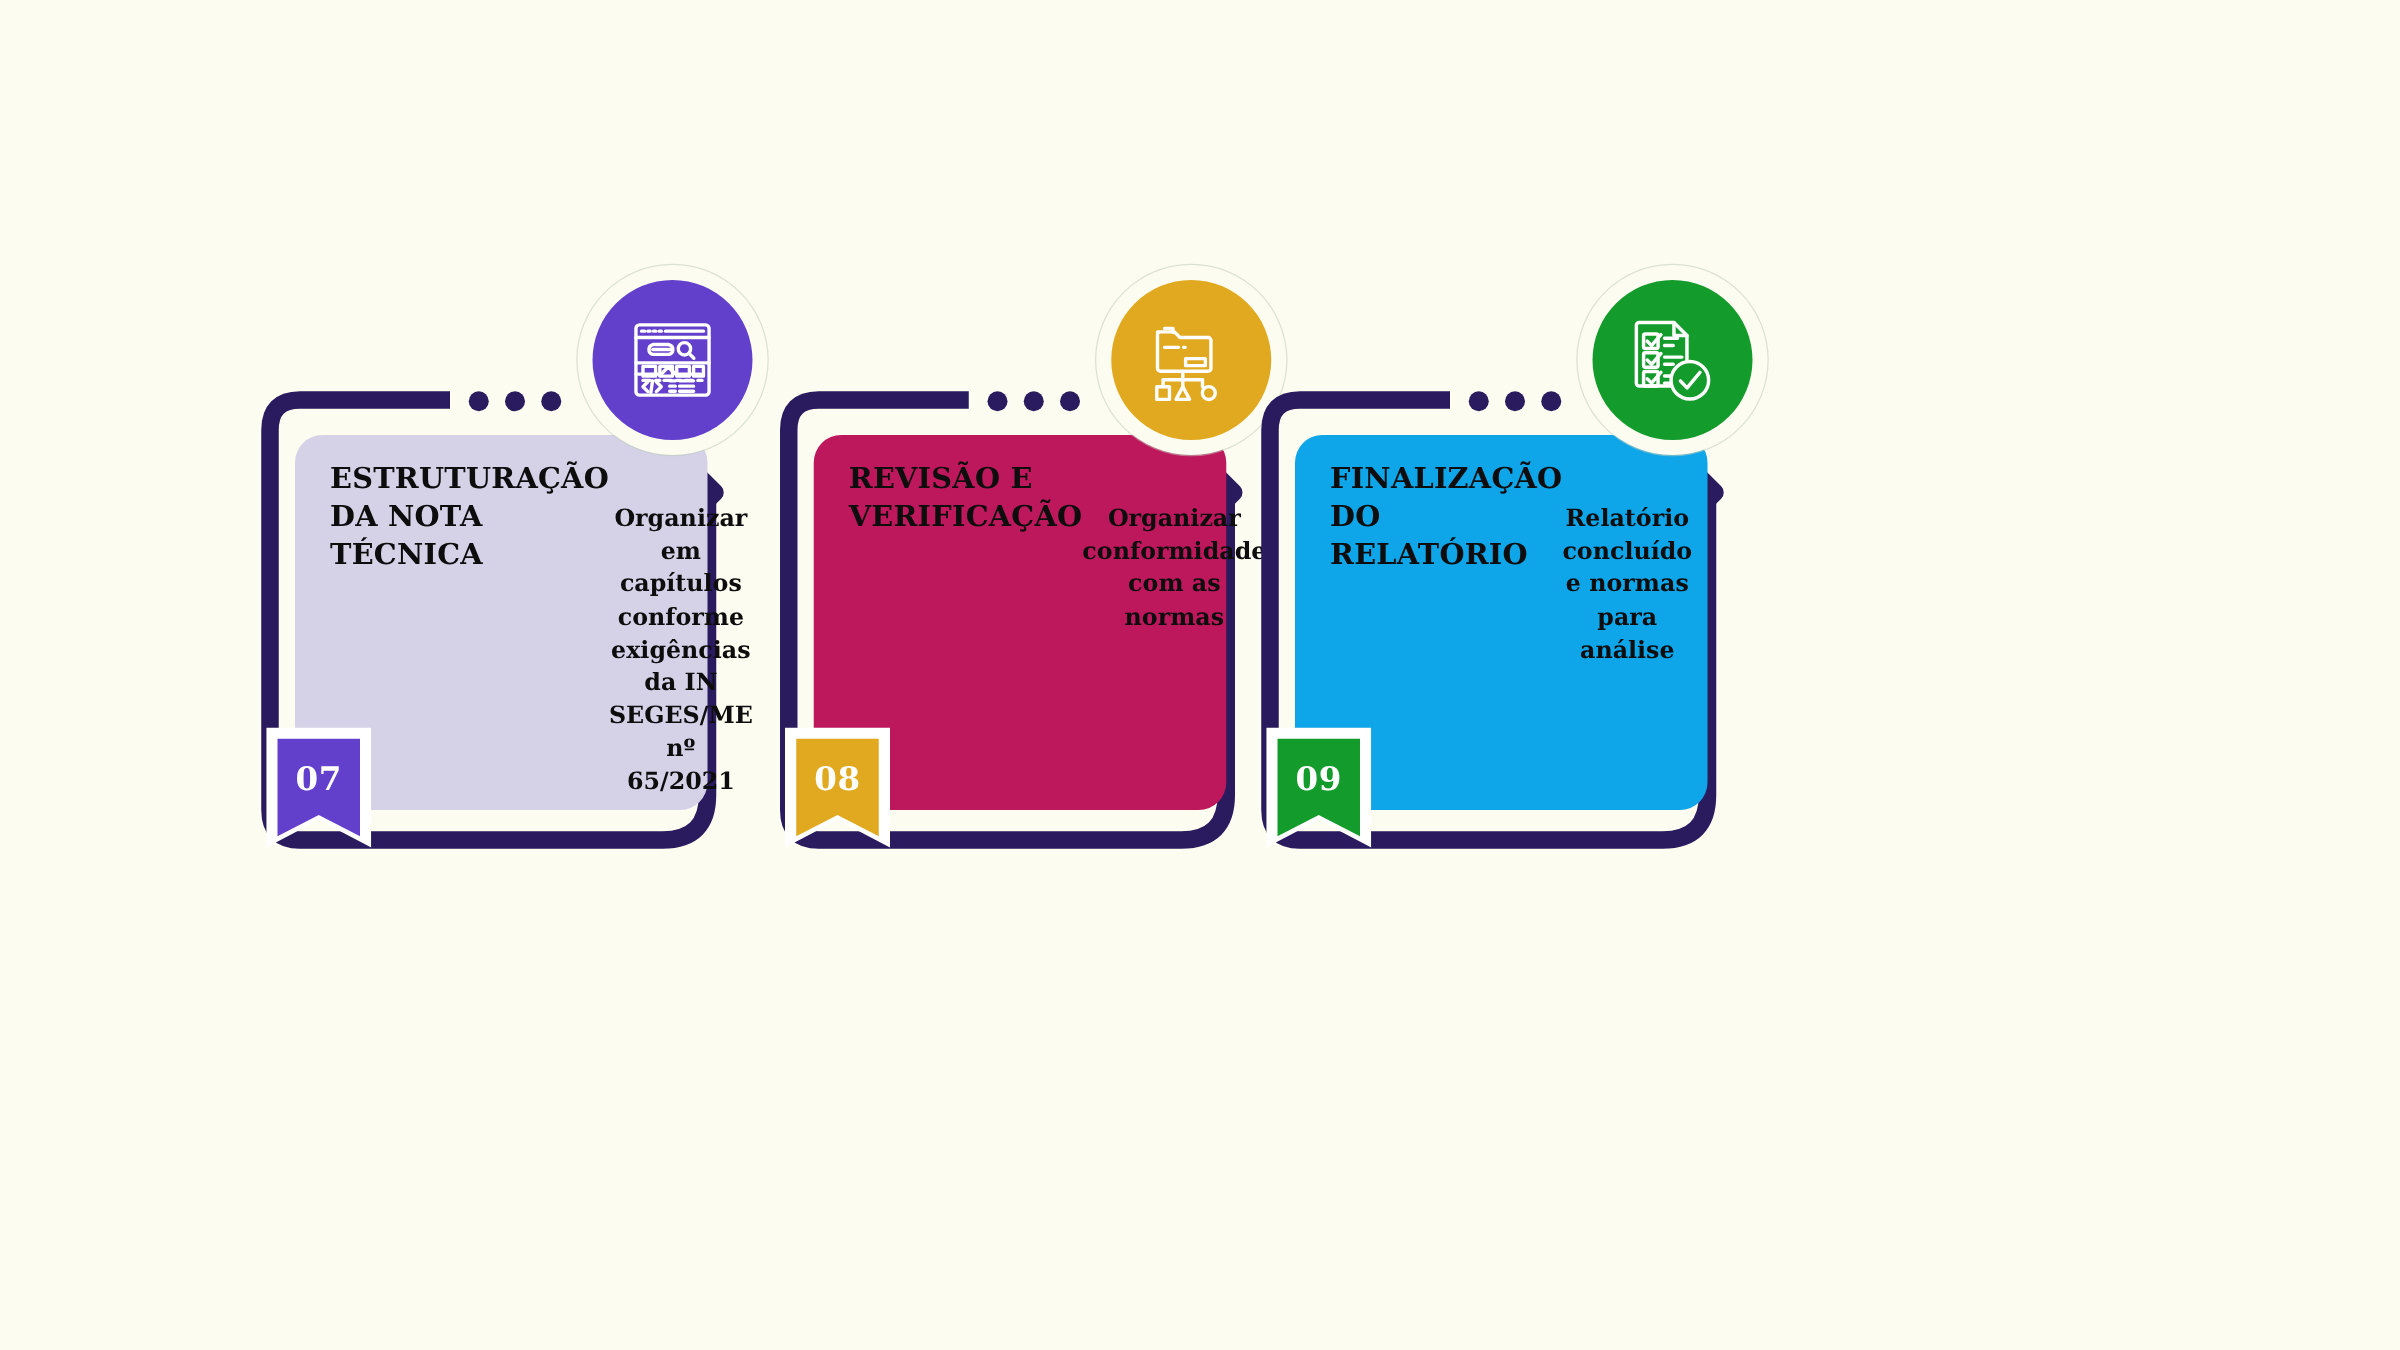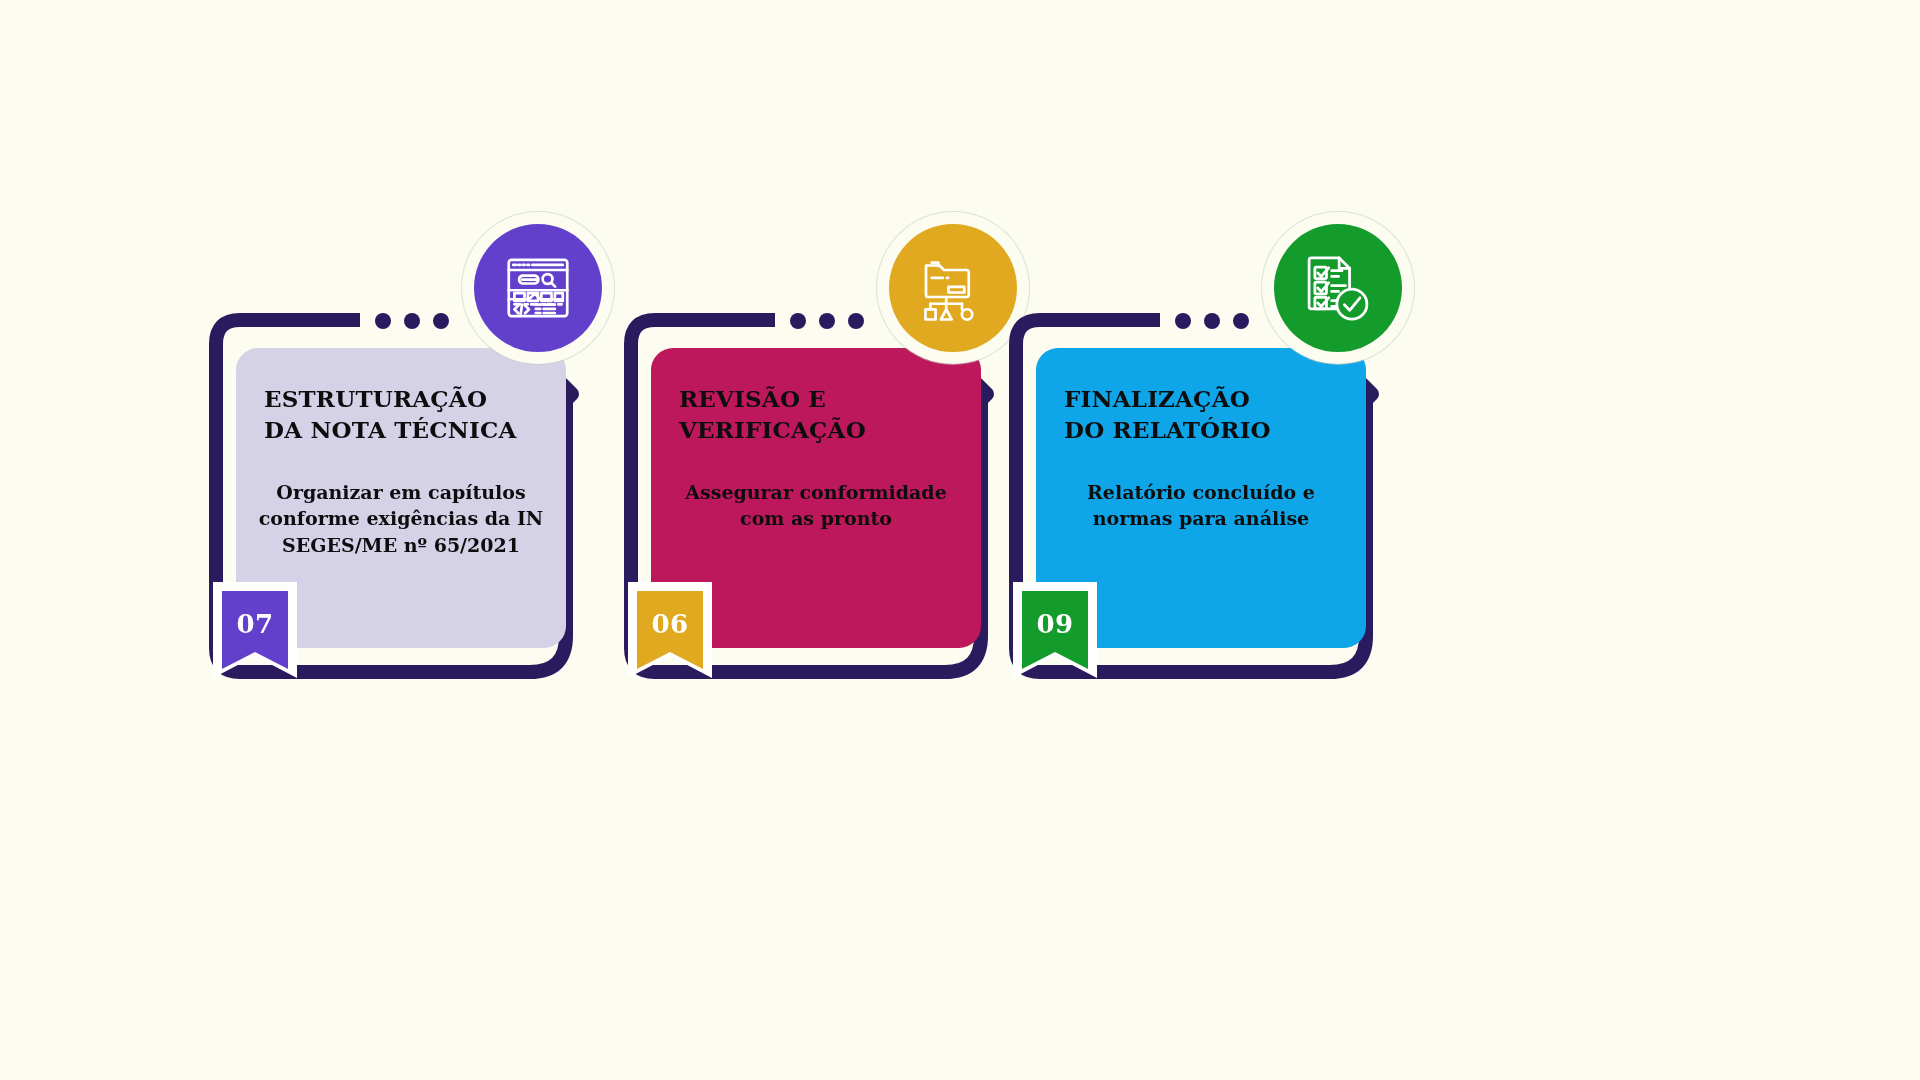--- a/index.html
+++ b/index.html
@@ -20,22 +20,22 @@
   
   .card{
     position:absolute;
     left:36px; top:348px;
     width:330px; height:300px;
     border-radius:22px;
   }
   .card-inner{
     position:absolute;left:0;top:0;width:100%;height:100%;
     box-sizing:border-box;
-    padding:36px 20px 18px 20px;
-    display:flex;flex-direction:column;
+    padding:20px 20px 18px 20px;
+    display:flex;flex-direction:row;
     align-items:flex-start;
   }
   .card-title{
     font-size:23px;
     font-weight:700;
     line-height:1.33;
     color:#0d0d0d;
     letter-spacing:.2px;
     text-align:left;
     margin:0 0 0 8px;
@@ -149,21 +149,21 @@
   </svg>
       <div class="dots" style="left: 175px; top: 313px;">
         <i></i>
         <i></i>
         <i></i>
       </div>
       <div class="card" style="background: #be185d;">
         <div class="card-inner">
           <div class="card-title">REVISÃO E
 VERIFICAÇÃO</div>
-          <div class="card-desc">Assegurar conformidade com as pronto</div>
+          <div class="card-desc">Organizar conformidade com as normas</div>
         </div>
       </div>
       <div class="medallion" style="left: 262px; top: 212px;">
         <div class="medallion-disc" style="background: rgb(224, 169, 32);">
           <svg width="72" height="72" viewBox="0 0 64 64" fill="none" stroke="#ffffff" stroke-width="2.4" stroke-linecap="round" stroke-linejoin="round">
     <path d="M8 12h12l4 4h20a2 2 0 0 1 2 2v20a2 2 0 0 1-2 2H10a2 2 0 0 1-2-2V14a2 2 0 0 1 2-2z"></path>
     <path d="M13 9.5h6v3"></path>
     <path d="M13 23h10M26.5 23h1.2"></path>
     <rect x="28" y="31" width="14" height="5"></rect>
     <path d="M26 40v6"></path>
@@ -173,21 +173,21 @@
     <path d="M26 51l4.8 9h-9.6z"></path>
     <circle cx="44.5" cy="55.5" r="4.6"></circle>
   </svg>
         </div>
       </div>
       <div class="ribbon" style="left: 13px; top: 582px;">
         <svg class="ribbon-bg" viewBox="0 0 84 108">
        <path d="M0 0 h84 v96 l-42 -22 l-42 22 z" fill="#ffffff"></path>
        <path d="M9 9 h66 v78 l-33 -17 l-33 17 z" fill="#e0a920"></path>
      </svg>
-     <div class="ribbon-num">06</div>
+     <div class="ribbon-num">08</div>
       </div>
     </div>
     <div class="step" style="left: 1000px;">
   <svg class="wrap-svg" viewBox="0 0 520 1080">
     <path d="M 160 320 L 40 320 Q 16 320 16 344 L 16 648 Q 16 672 40 672 L 330 672 Q 366 672 366 636 L 366 400" fill="none" stroke="#2a1a5e" stroke-width="14" stroke-linecap="butt" stroke-linejoin="round"></path>
     <path d="M 348 418 L 372 394 L 348 370" fill="none" stroke="#2a1a5e" stroke-width="14" stroke-linecap="round" stroke-linejoin="round"></path>
   </svg>
       <div class="dots" style="left: 175px; top: 313px;">
         <i></i>
         <i></i>

